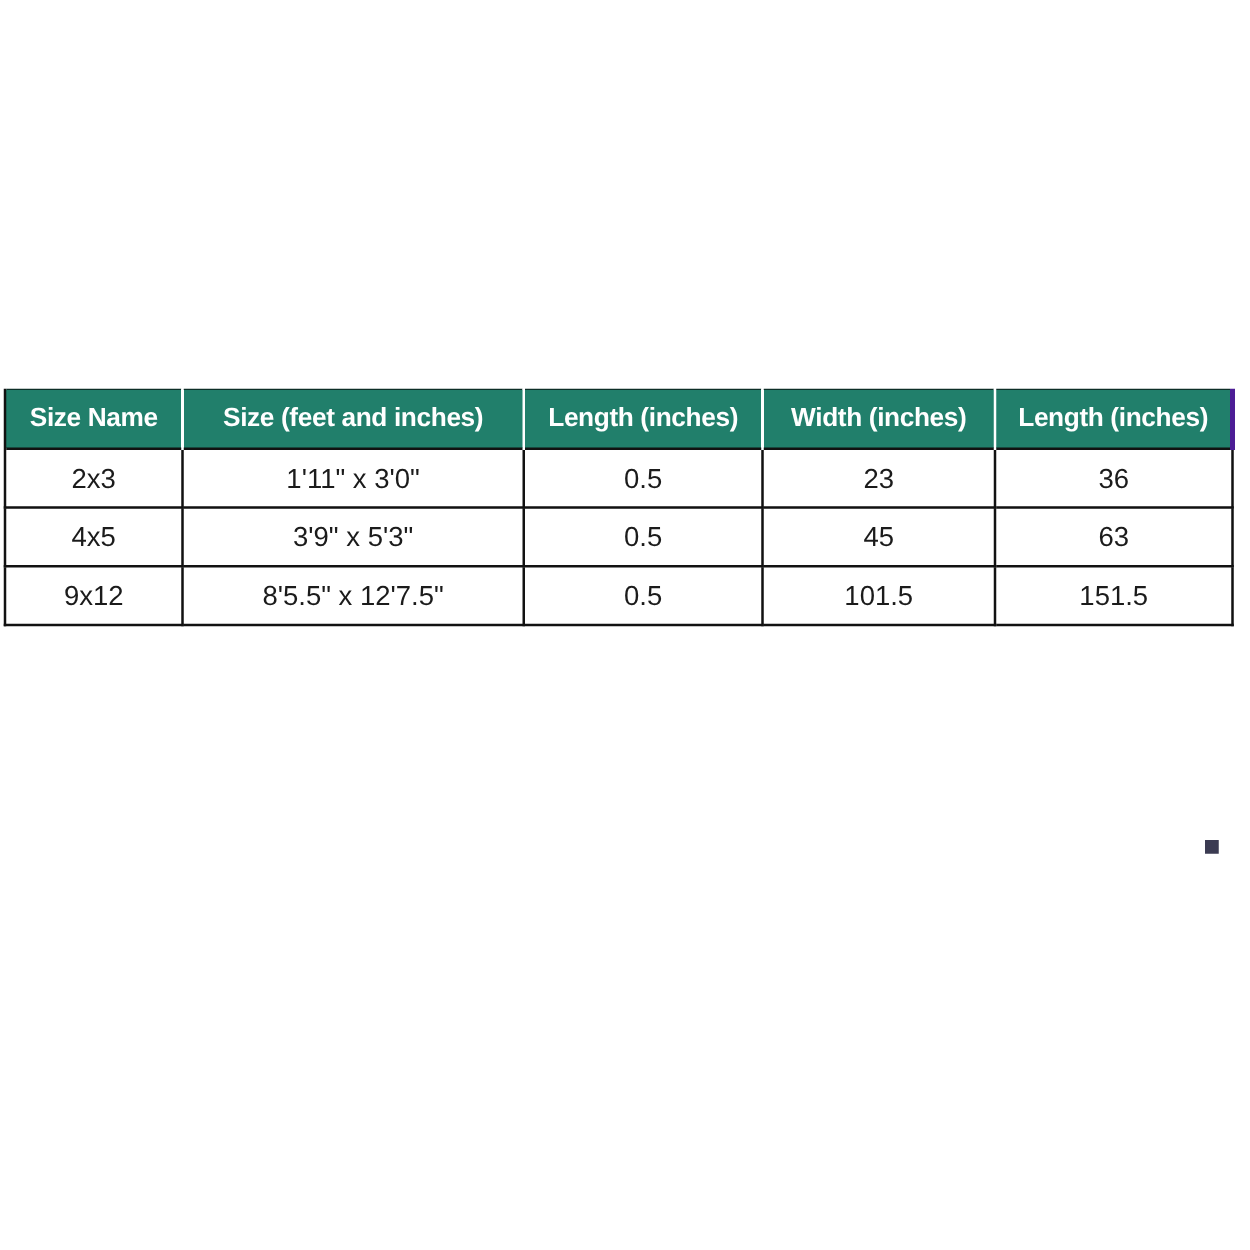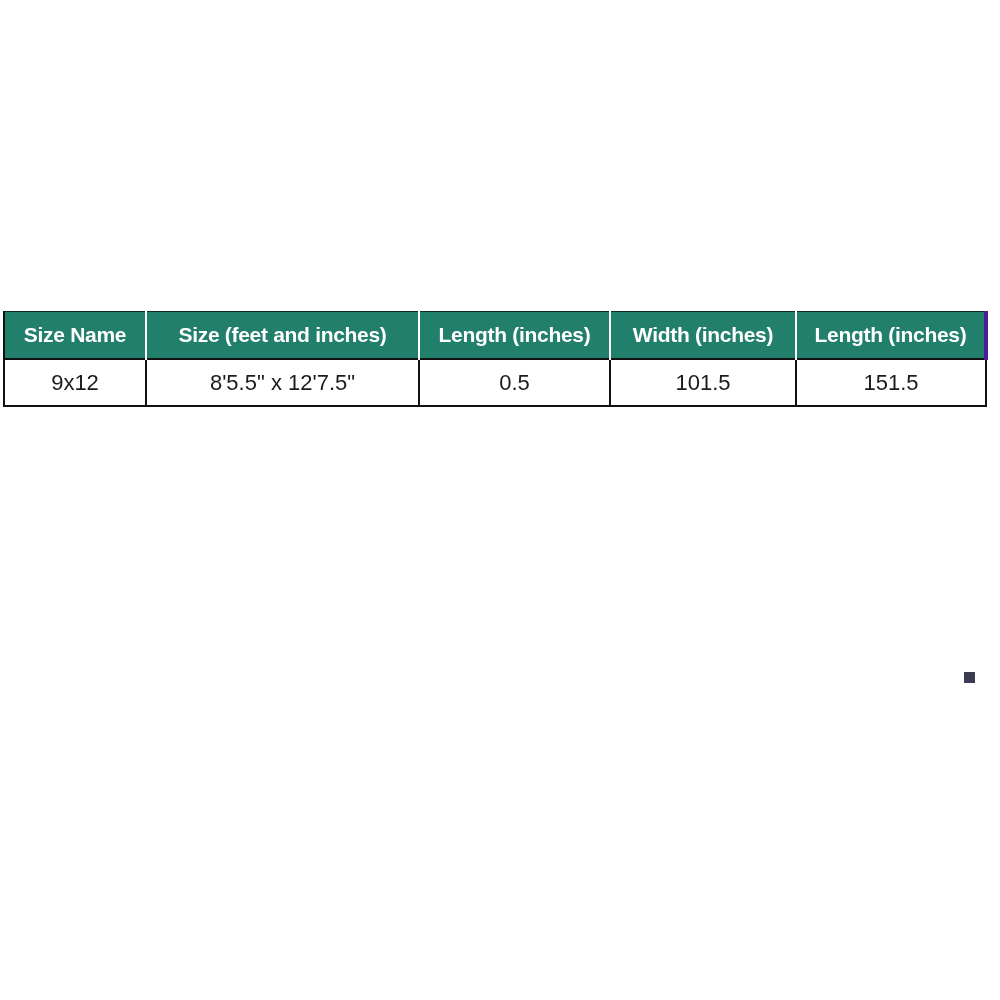--- a/index.html
+++ b/index.html
@@ -119,20 +119,34 @@
         <tr>
           <th>Size Name</th>
           <th>Size (feet and inches)</th>
           <th>Length (inches)</th>
           <th>Width (inches)</th>
           <th>Length (inches)</th>
         </tr>
       </thead>
       <tbody>
         <tr>
+          <td>2x3</td>
+          <td>1'11" x 3'0"</td>
+          <td>0.5</td>
+          <td>23</td>
+          <td>36</td>
+        </tr>
+        <tr>
+          <td>4x5</td>
+          <td>3'9" x 5'3"</td>
+          <td>0.5</td>
+          <td>45</td>
+          <td>63</td>
+        </tr>
+        <tr>
           <td>9x12</td>
           <td>8'5.5" x 12'7.5"</td>
           <td>0.5</td>
           <td>101.5</td>
           <td>151.5</td>
         </tr>
       </tbody>
     </table>
   </div>
 

